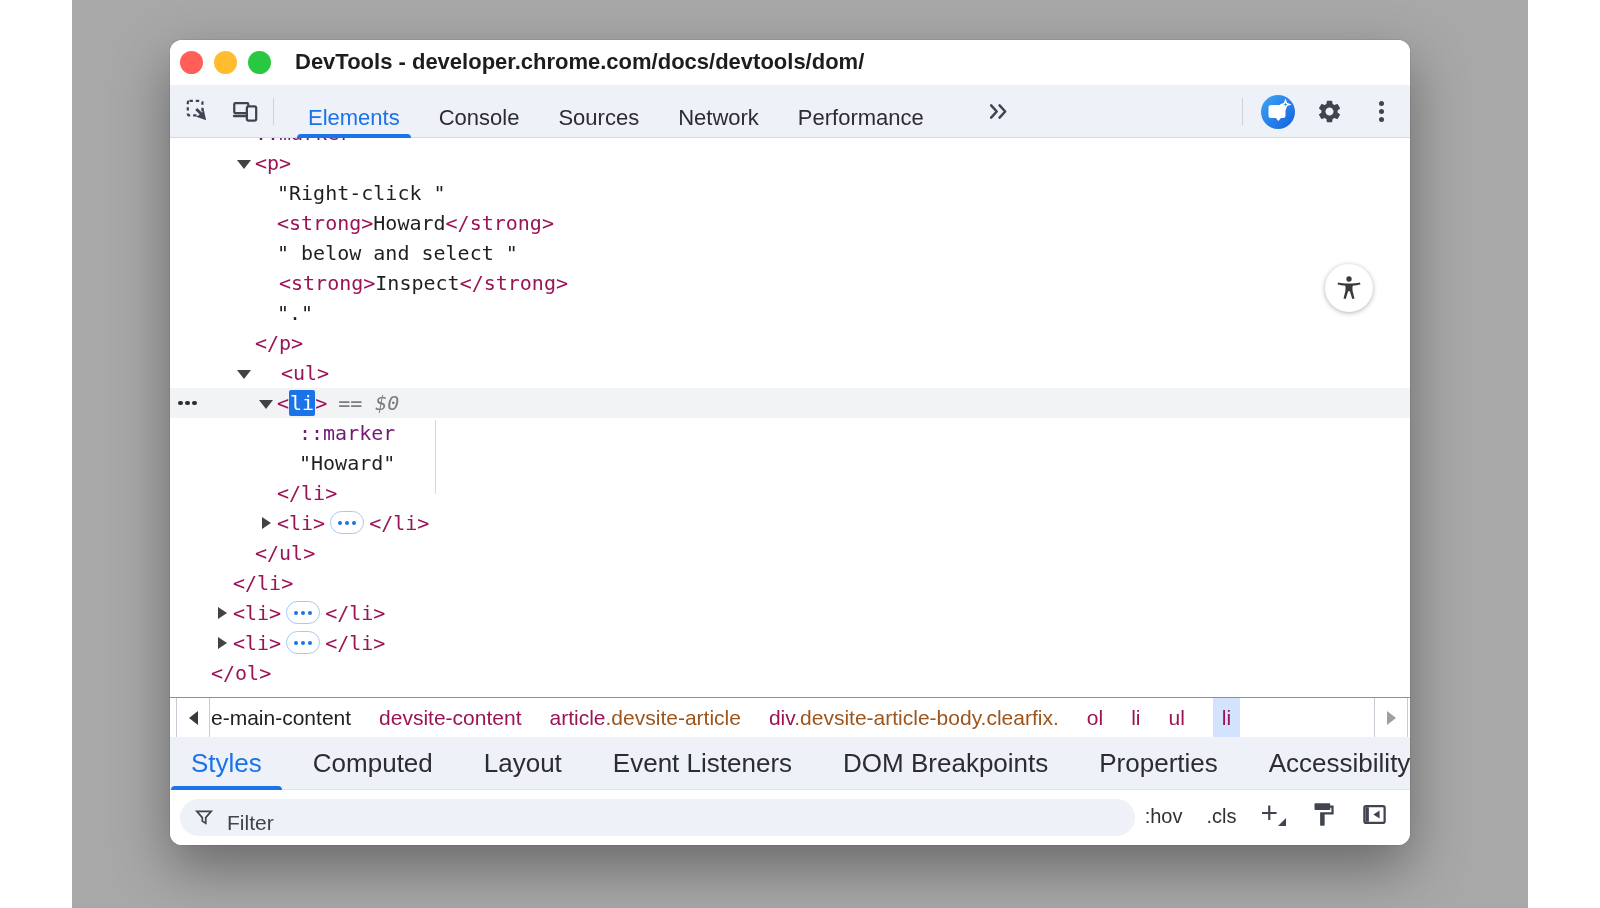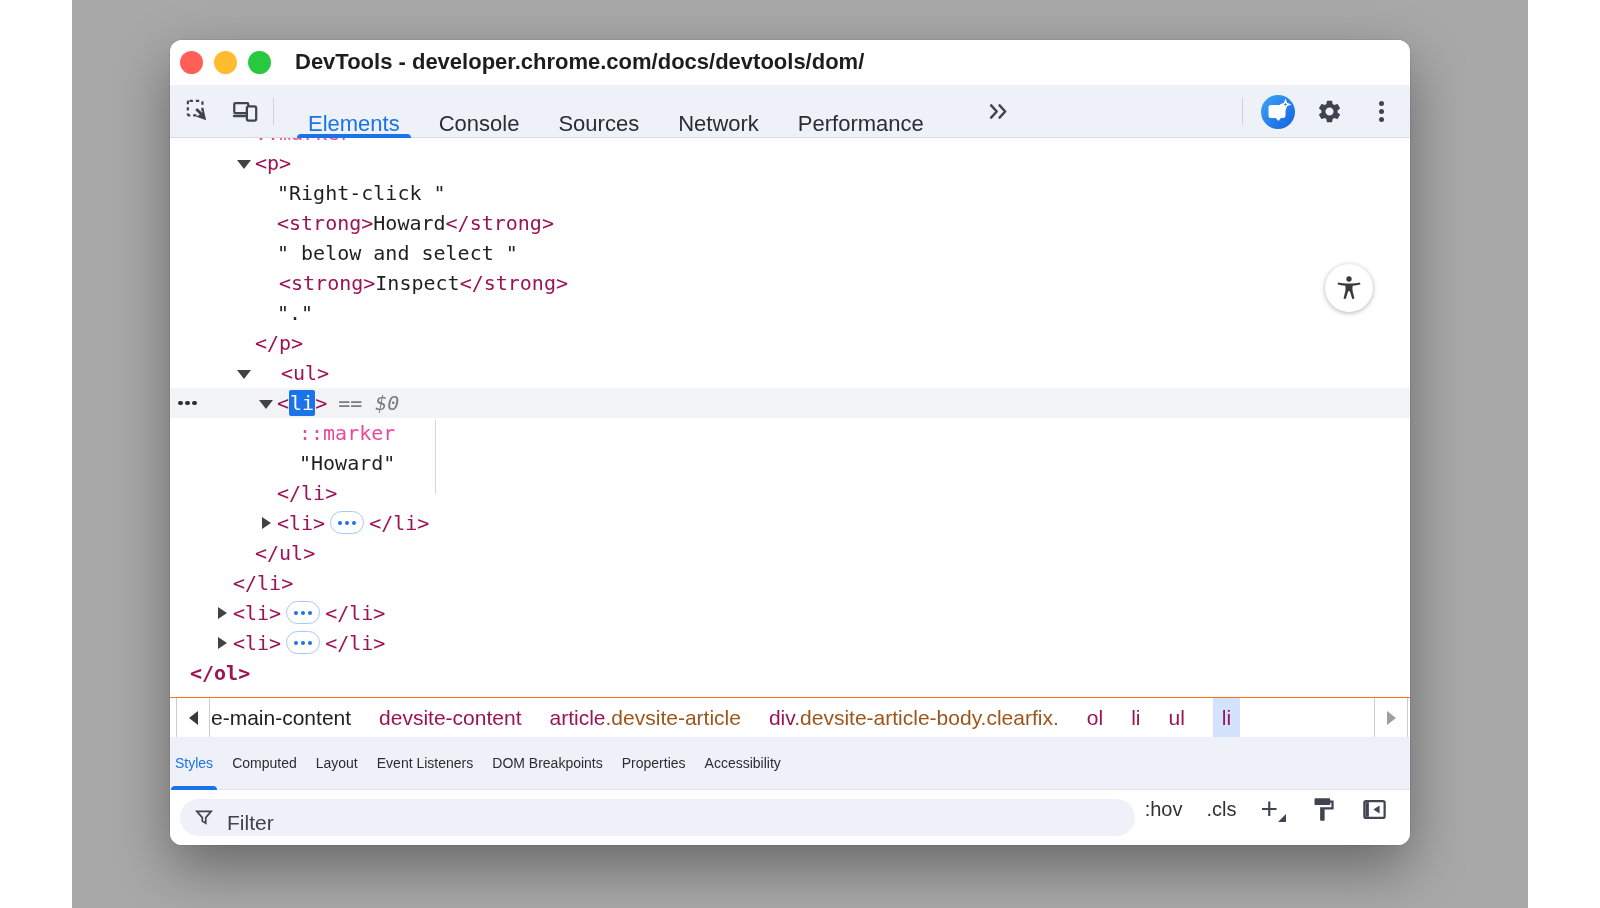--- a/index.html
+++ b/index.html
@@ -14,34 +14,34 @@
   .t-red { left:10px; background:#ff5f57; }
   .t-yellow { left:44px; background:#febc2e; }
   .t-green { left:78px; background:#28c840; }
   .title-text { position:absolute; left:125px; top:9px; font-size:22px; font-weight:700; color:#1d1d1f; white-space:nowrap; }
 
   
   .toolbar { position:absolute; left:0; top:45px; width:100%; height:53px; background:#eef1f8; border-bottom:1px solid #d8dbe3; }
   .tb-icon { position:absolute; top:13px; width:27px; height:27px; color:#3f4450; }
   .tb-divider { position:absolute; top:13px; width:1px; height:27px; background:#cdd2dd; }
   .tabs { position:absolute; left:123px; top:0; height:53px; display:flex; align-items:center; gap:9px; }
-  .tab { position:relative; height:53px; line-height:53px; padding:12px 15px; font-size:22px; color:#2b2d31; cursor:default; white-space:nowrap; }
+  .tab { position:relative; height:53px; line-height:53px; padding:6px 15px; font-size:22px; color:#2b2d31; cursor:default; white-space:nowrap; }
   .tab.active { color:#1a73e8; font-weight:500; }
   .tab.active::after { content:""; position:absolute; left:4px; right:4px; bottom:0; height:4px; background:#1a73e8; border-radius:4px 4px 0 0; }
   .chevron-more { position:absolute; left:815px; top:13px; width:28px; height:27px; color:#3f4450; }
   .kebab i { display:block; width:5px; height:5px; border-radius:50%; background:#3f4450; margin:3px auto; }
 
   
   .tree { position:absolute; left:0; top:98px; width:100%; height:559px; background:#fff; overflow:hidden; }
   .tree-inner { position:absolute; left:0; top:-20px; width:100%; }
   .tree-row { position:relative; height:30px; line-height:30px; font-family:"DejaVu Sans Mono", monospace; font-size:20px; white-space:pre; }
   .tree-row.selected { background:#f1f3f4; }
   .seg-tag { color:#9a1456; }
   .seg-text { color:#1f1f1f; }
-  .seg-pseudo { color:#ec4899; }
+  .seg-pseudo { color:#701a75; }
   .seg-sel { background:#1a73e8; color:#ffffff; border-radius:2px; padding:1px 1px; }
   .seg-eq { color:#7d7d7d; margin-left:11px; }
   .seg-dollar { color:#7d7d7d; font-style:italic; margin-left:13px; }
   .disclosure { position:absolute; top:0; width:16px; height:30px; }
   .disclosure.open::before { content:""; position:absolute; left:1px; top:12px; border-left:7px solid transparent; border-right:7px solid transparent; border-top:9px solid #424242; }
   .disclosure.closed::before { content:""; position:absolute; left:4px; top:9px; border-top:6.5px solid transparent; border-bottom:6.5px solid transparent; border-left:9px solid #424242; }
   .row-dots { position:absolute; left:8px; top:0; height:30px; display:flex; align-items:center; gap:2.5px; }
   .row-dots i { width:4.5px; height:4.5px; border-radius:50%; background:#2f2f2f; }
   .adorner { display:inline-flex; vertical-align:middle; margin:0 5px 4px 5px; width:34px; height:23px; border:1.5px solid #a8c7fa; border-radius:12px;
              background:#fff; align-items:center; justify-content:center; gap:3px; }
@@ -62,31 +62,31 @@
   .tri-right { border-top:7px solid transparent; border-bottom:7px solid transparent; border-left:9px solid #9aa0a6; }
   .crumbs { position:absolute; left:41px; top:0; right:40px; height:40px; display:flex; align-items:center; gap:28px; overflow:hidden; font-size:21px; white-space:nowrap; }
   .crumb { height:40px; line-height:40px; }
   .crumb .tagpart { color:#9a1456; }
   .crumb .tagpart.plain { color:#202124; }
   .crumb .clspart { color:#9d551c; }
   .crumb.selected { background:#d3e3fd; padding:0 9px; }
 
   
   .stylesbar { position:absolute; left:0; top:697px; width:100%; height:53px; background:#eef1f8; border-bottom:1px solid #e0e3ea; display:flex; align-items:center; gap:11px; padding-left:1px; }
-  .stab { position:relative; height:53px; line-height:53px; padding:0 4px; font-size:14px; color:#2b2d31; white-space:nowrap; }
+  .stab { position:relative; height:53px; line-height:53px; padding:0 20px; font-size:26px; color:#2b2d31; white-space:nowrap; }
   .stab.active { color:#1a73e8; font-weight:500; }
   .stab.active::after { content:""; position:absolute; left:0; right:0; bottom:0; height:4px; background:#1a73e8; border-radius:4px 4px 0 0; }
 
   
   .filterbar { position:absolute; left:0; top:750px; width:100%; height:55px; background:#ffffff; }
   .filter-pill { position:absolute; left:10px; top:9px; width:955px; height:37px; border-radius:19px; background:#eef1f8; display:flex; align-items:center; padding-left:14px; gap:12px; }
   .filter-pill svg { width:21px; height:21px; stroke:#3f4450; fill:none; stroke-width:1.8; }
   .filter-input { border:none; outline:none; background:transparent; font-size:21px; color:#3f434a; font-family:"Liberation Sans",sans-serif; width:820px;margin-top:11px; }
   .filter-input::placeholder { color:#3f434a; opacity:1; }
-  .fb-right { position:absolute; right:22px; top:0; height:38px; display:flex; align-items:center; gap:24px; }
+  .fb-right { position:absolute; right:22px; top:0; height:38px; display:flex; align-items:flex-end; gap:24px; }
   .toggle-label { font-size:20px; color:#303134; }
   .plus-btn { position:relative; font-size:30px; color:#3f4450; line-height:30px; padding-right:8px; }
   .plus-btn::after { content:""; position:absolute; right:0; bottom:2px; border-left:8px solid transparent; border-bottom:8px solid #3f4450; }
   .fb-icon { width:27px; height:27px; color:#3f4450; }
 
   svg { display:block; }
 </style>
 </head>
 <body>
 
@@ -161,21 +161,21 @@
         <div class="tree-row" style="padding-left: 111px;"><span class="disclosure open" style="left: 66px;"></span><span class="seg-tag">&lt;ul&gt;</span></div>
         <div class="tree-row selected" style="padding-left: 107px;"><span class="disclosure open" style="left: 88px;"></span><span class="row-dots"><i></i><i></i><i></i></span><span class="seg-tag">&lt;</span><span class="seg-sel">li</span><span class="seg-tag">&gt;</span><span class="seg-eq">==</span><span class="seg-dollar">$0</span></div>
         <div class="tree-row" style="padding-left: 129px;"><span class="seg-pseudo">::marker</span></div>
         <div class="tree-row" style="padding-left: 129px;"><span class="seg-text">"Howard"</span></div>
         <div class="tree-row" style="padding-left: 107px;"><span class="seg-tag">&lt;/li&gt;</span></div>
         <div class="tree-row" style="padding-left: 107px;"><span class="disclosure closed" style="left: 88px;"></span><span class="seg-tag">&lt;li&gt;</span><span class="adorner"><i></i><i></i><i></i></span><span class="seg-tag">&lt;/li&gt;</span></div>
         <div class="tree-row" style="padding-left: 85px;"><span class="seg-tag">&lt;/ul&gt;</span></div>
         <div class="tree-row" style="padding-left: 63px;"><span class="seg-tag">&lt;/li&gt;</span></div>
         <div class="tree-row" style="padding-left: 63px;"><span class="disclosure closed" style="left: 44px;"></span><span class="seg-tag">&lt;li&gt;</span><span class="adorner"><i></i><i></i><i></i></span><span class="seg-tag">&lt;/li&gt;</span></div>
         <div class="tree-row" style="padding-left: 63px;"><span class="disclosure closed" style="left: 44px;"></span><span class="seg-tag">&lt;li&gt;</span><span class="adorner"><i></i><i></i><i></i></span><span class="seg-tag">&lt;/li&gt;</span></div>
-        <div class="tree-row" style="padding-left: 20px; font-weight: bold;"><span class="seg-tag">&lt;/ol&gt;</span></div>
+        <div class="tree-row" style="padding-left: 41px;"><span class="seg-tag">&lt;/ol&gt;</span></div>
       </div>
     <div class="guide-line"></div>
     <div class="a11y-fab">
       <svg viewBox="0 0 24 24">
         <circle cx="12" cy="4.3" r="2.3"></circle>
         <path d="M21.4 7.2c-2.8.6-6 1-9.4 1s-6.6-.4-9.4-1L2.2 9.1c1.9.4 4.3.8 6.6 1 .3 1.4.3 3.4 0 4.8L7.3 21l1.9.5 1.9-6.1c.3-1 1.5-1 1.8 0l1.9 6.1 1.9-.5-1.5-6.1c-.3-1.4-.3-3.4 0-4.8 2.3-.2 4.7-.6 6.6-1z"></path>
       </svg>
     </div>
   </div>
 

